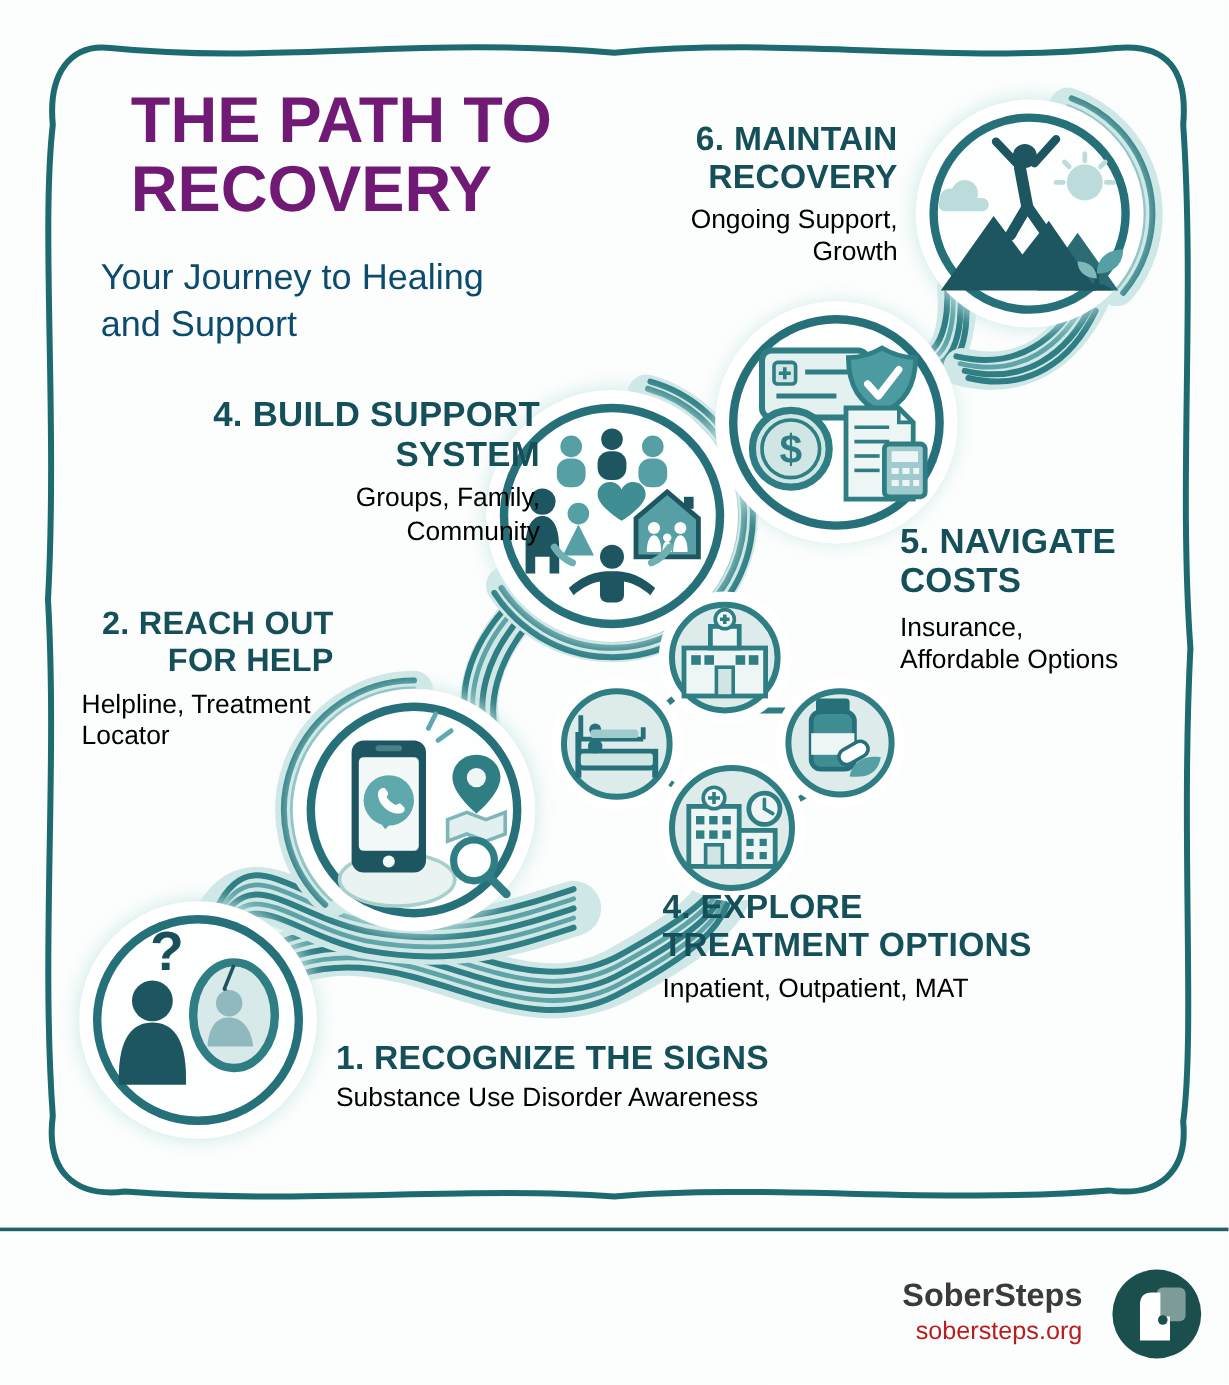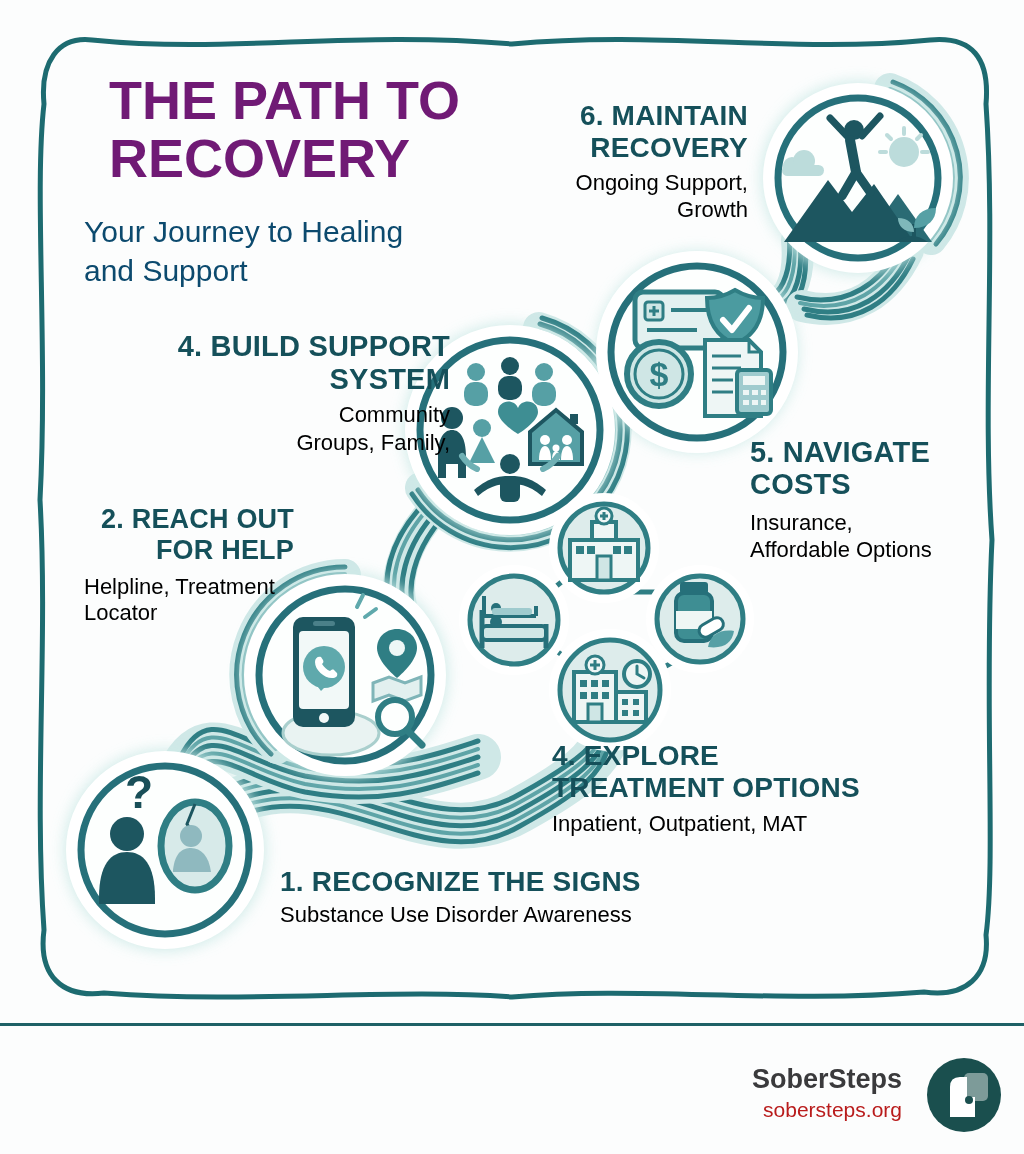--- a/index.html
+++ b/index.html
@@ -18,21 +18,21 @@
   .subtitle div{white-space:nowrap;}
 
   .step6{top:100px;right:276px;text-align:right;}
   .step6 .h{font-size:28px;line-height:1.14;}
   .step6 .s{font-size:22px;line-height:1.25;margin-top:5px;}
 
   .step4{top:330px;right:574px;text-align:right;}
   .step4 .h{font-size:29px;line-height:1.14;}
   .step4 .s{font-size:22px;line-height:1.25;margin-top:5px;}
 
-  .step2{left:84px;top:504px;width:210px;}
+  .step2{left:68px;top:504px;width:210px;}
   .step2 .h{font-size:27px;line-height:1.16;text-align:right;}
   .step2 .s{font-size:22px;line-height:1.22;margin-top:7px;text-align:left;}
 
   .step5{left:750px;top:436px;}
   .step5 .h{font-size:29px;line-height:1.12;}
   .step5 .s{font-size:22px;line-height:1.25;margin-top:8px;}
 
   .step3{left:552px;top:740px;}
   .step3 .h{font-size:28px;line-height:1.16;}
   .step3 .s{font-size:22px;margin-top:6px;}
@@ -390,22 +390,22 @@
       <div>Inpatient, Outpatient, MAT</div>
     </div>
   </div>
 
   <div class="label step4">
     <div class="h">
       <div>4. BUILD SUPPORT</div>
       <div>SYSTEM</div>
     </div>
     <div class="s">
+      <div>Groups, Family,</div>
       <div>Community</div>
-      <div>Groups, Family,</div>
     </div>
   </div>
 
   <div class="label step5">
     <div class="h">
       <div>5. NAVIGATE</div>
       <div>COSTS</div>
     </div>
     <div class="s">
       <div>Insurance,</div>

